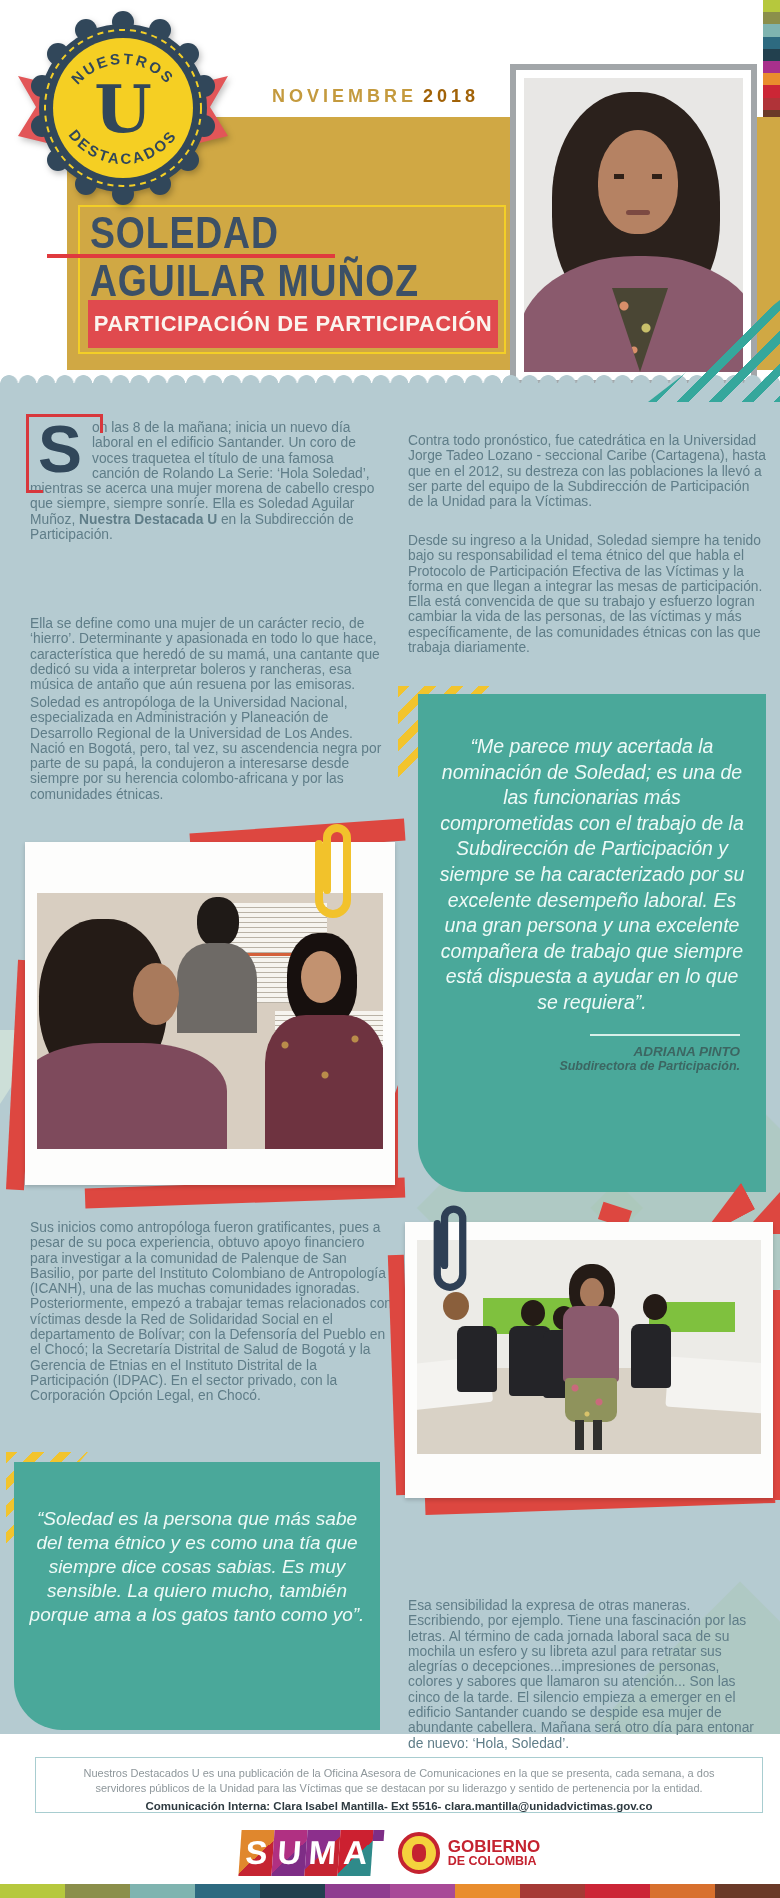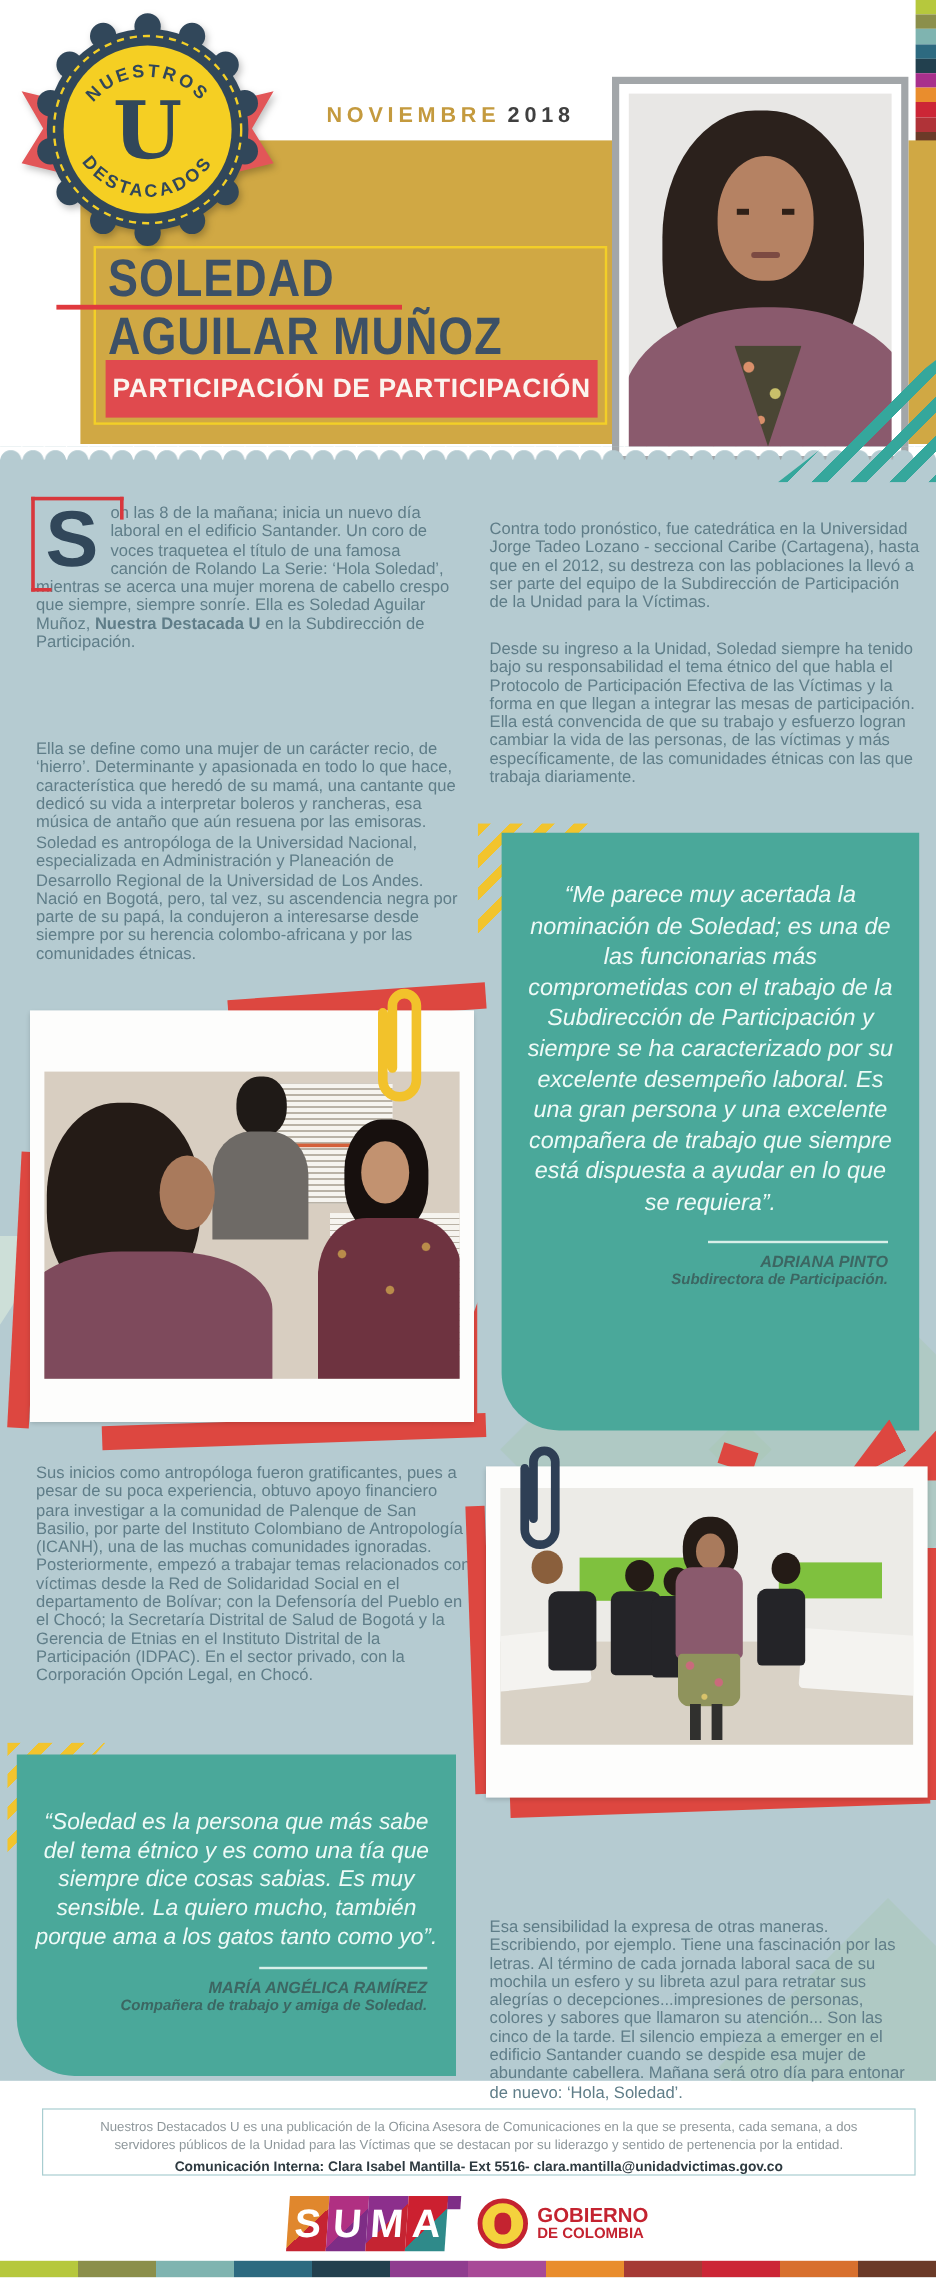--- a/index.html
+++ b/index.html
@@ -9,21 +9,21 @@
 
   
   .v-stripes{left:763px;top:0;width:17px;height:122px;display:flex;flex-direction:column;}
   .v-stripes div{flex:1;}
 
   
   .gold-block{left:67px;top:117px;width:713px;height:253px;background:#d0a844;}
   .yellow-frame{left:78px;top:205px;width:424px;height:145px;border:2px solid #f3cf27;}
   .month-line{left:272px;top:86px;font-size:18px;font-weight:bold;letter-spacing:4px;}
   .month-line .m{color:#c49a3e;}
-  .month-line .y{color:#404040;margin-left:6px;}
+  .month-line .y{color:#a16207;margin-left:6px;}
   .name1{left:90px;top:208px;font-size:44px;font-weight:bold;color:#3c5066;
          transform:scaleX(.85);transform-origin:left top;letter-spacing:1px;white-space:nowrap;}
   .red-line{left:47px;top:254px;width:288px;height:4px;background:#e03a3e;}
   .name2{left:90px;top:256px;font-size:44px;font-weight:bold;color:#3c5066;
          transform:scaleX(.85);transform-origin:left top;letter-spacing:1px;white-space:nowrap;}
   .role-banner{left:88px;top:300px;width:410px;height:48px;background:#e04a4e;color:#fbf4ee;
          font-size:22px;font-weight:bold;text-align:center;line-height:48px;letter-spacing:.5px;white-space:nowrap;}
 
   
   .badge{left:16px;top:4px;width:214px;height:212px;filter:drop-shadow(2px 3px 3px rgba(0,0,0,.25));}
@@ -307,25 +307,20 @@
     </div>
   </div>
 
   <svg class="clip" style="left:305px;top:818px;width:56px;height:110px;" viewBox="0 0 56 110">
     <path d="M 14,26 v 56 a 14,14 0 0 0 28,0 V 20 a 10,10 0 0 0 -20,0 v 52" fill="none" stroke="#f2c22b" stroke-width="8" stroke-linecap="round"></path>
   </svg>
 
   <div class="abs qstripes qs2"></div>
   <div class="abs quote-box qb2">
     <div class="qtext">“Soledad es la persona que más sabe del tema étnico y es como una tía que siempre dice cosas sabias. Es muy sensible. La quiero mucho, también porque ama a los gatos tanto como yo”.</div>
-    <div class="attr" style="margin-top:12px;">
-      <div class="attr-line" style="width:140px;"></div>
-      <div class="attr-name">MARÍA ANGÉLICA RAMÍREZ</div>
-      <div class="attr-role">Compañera de trabajo y amiga de Soledad.</div>
-    </div>
   </div>
 
   <div class="red" style="left:392px;top:1255px;width:16px;height:240px;transform:rotate(-2deg);"></div>
   <div class="red" style="left:764px;top:1290px;width:16px;height:210px;"></div>
   <div class="red" style="left:425px;top:1485px;width:350px;height:24px;transform:rotate(-2deg);"></div>
   <div class="red" style="left:600px;top:1206px;width:30px;height:18px;transform:rotate(18deg);"></div>
   <div class="red" style="left:688px;top:1196px;width:64px;height:30px;transform:rotate(-28deg);clip-path:polygon(0 100%,100% 0,100% 100%);"></div>
   <div class="red" style="left:742px;top:1192px;width:38px;height:42px;clip-path:polygon(0 100%,100% 0,100% 100%);"></div>
 
   <div class="polaroid photo2">

